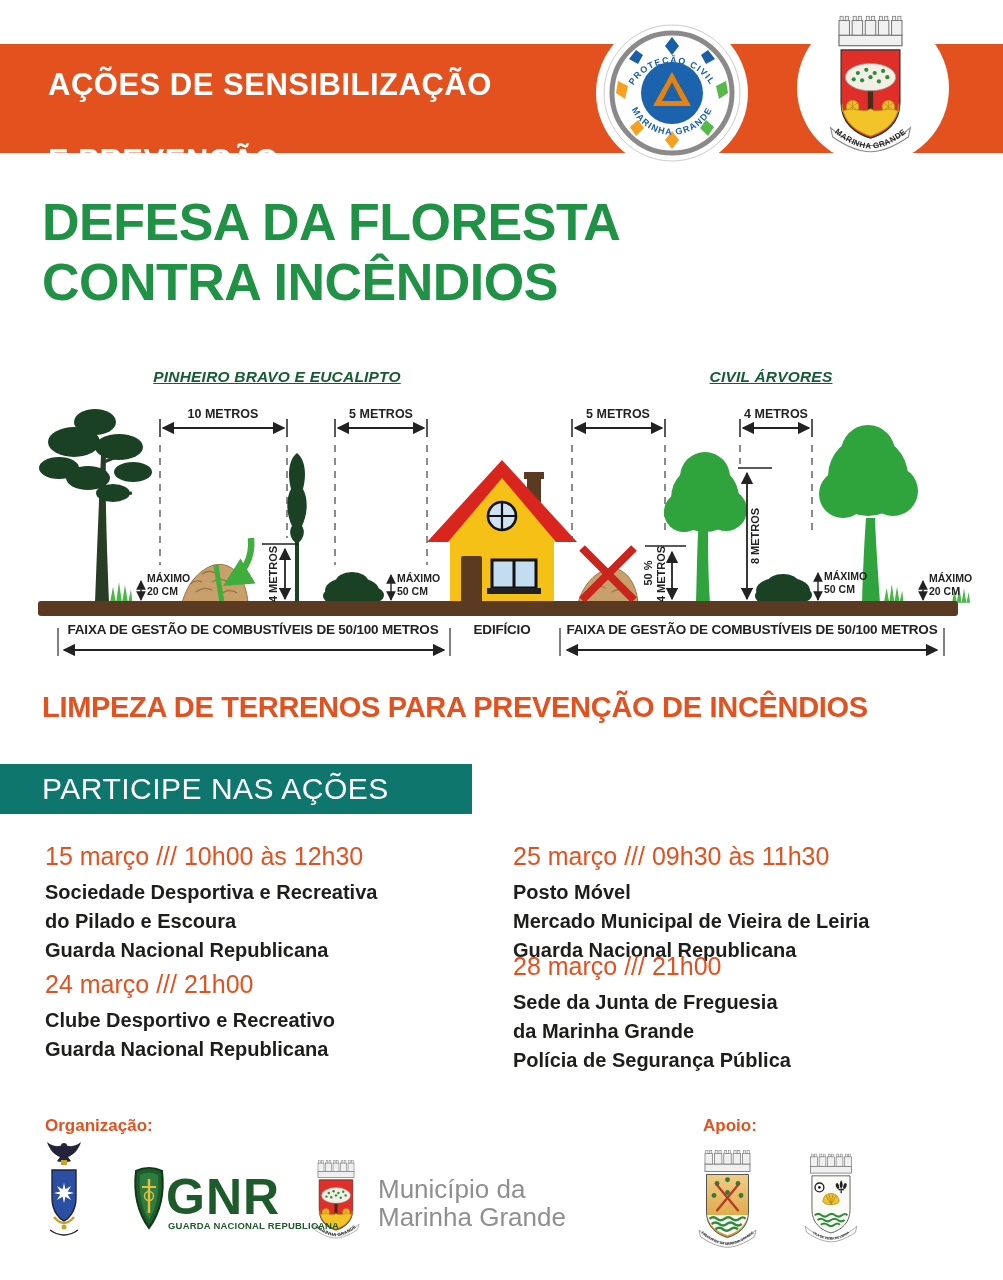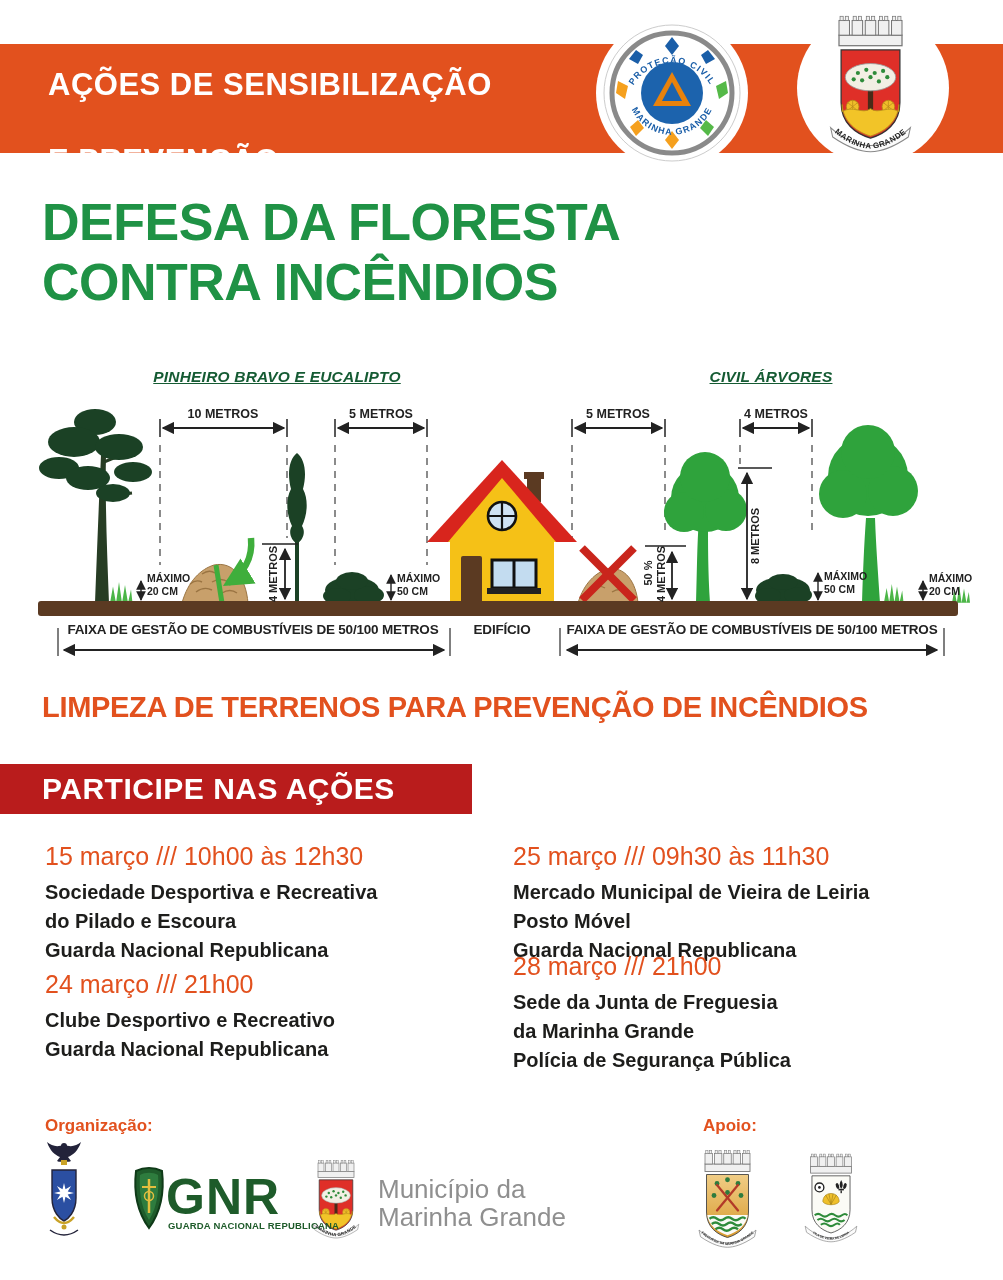--- a/index.html
+++ b/index.html
@@ -52,22 +52,22 @@
     font-size:13.5px;font-weight:bold;color:#222;letter-spacing:-.2px;
   }
 
   
   .subtitle{
     position:absolute;left:42px;top:691px;
     color:#E2511E;font-size:29px;font-weight:800;letter-spacing:-.3px;
   }
   .green-banner{
     position:absolute;left:0;top:764px;width:472px;height:50px;
-    background:#b91c1c;color:#fff;
-    font-size:30px;font-weight:700;line-height:50px;
+    background:#0f766e;color:#fff;
+    font-size:30px;font-weight:400;line-height:50px;
     padding-left:42px;box-sizing:border-box;letter-spacing:.5px;
   }
 
   
   .event{position:absolute;white-space:nowrap;}
   .event-date{font-size:25px;font-weight:400;color:#E2511E;margin-bottom:7px;}
   .event-line{font-size:20px;font-weight:700;color:#1D1D1B;line-height:29px;}
 
   
   .footer-label{
@@ -470,22 +470,22 @@
   <div class="event-line">do Pilado e Escoura</div>
   <div class="event-line">Guarda Nacional Republicana</div>
 </div>
 <div class="event" style="left:45px;top:970px;">
   <div class="event-date">24 março /// 21h00</div>
   <div class="event-line">Clube Desportivo e Recreativo</div>
   <div class="event-line">Guarda Nacional Republicana</div>
 </div>
 <div class="event" style="left:513px;top:842px;">
   <div class="event-date">25 março /// 09h30 às 11h30</div>
+  <div class="event-line">Posto Móvel</div>
   <div class="event-line">Mercado Municipal de Vieira de Leiria</div>
-  <div class="event-line">Posto Móvel</div>
   <div class="event-line">Guarda Nacional Republicana</div>
 </div>
 <div class="event" style="left:513px;top:952px;">
   <div class="event-date">28 março /// 21h00</div>
   <div class="event-line">Sede da Junta de Freguesia</div>
   <div class="event-line">da Marinha Grande</div>
   <div class="event-line">Polícia de Segurança Pública</div>
 </div>
 
 <div class="footer-label" style="left:45px;">Organização:</div>

